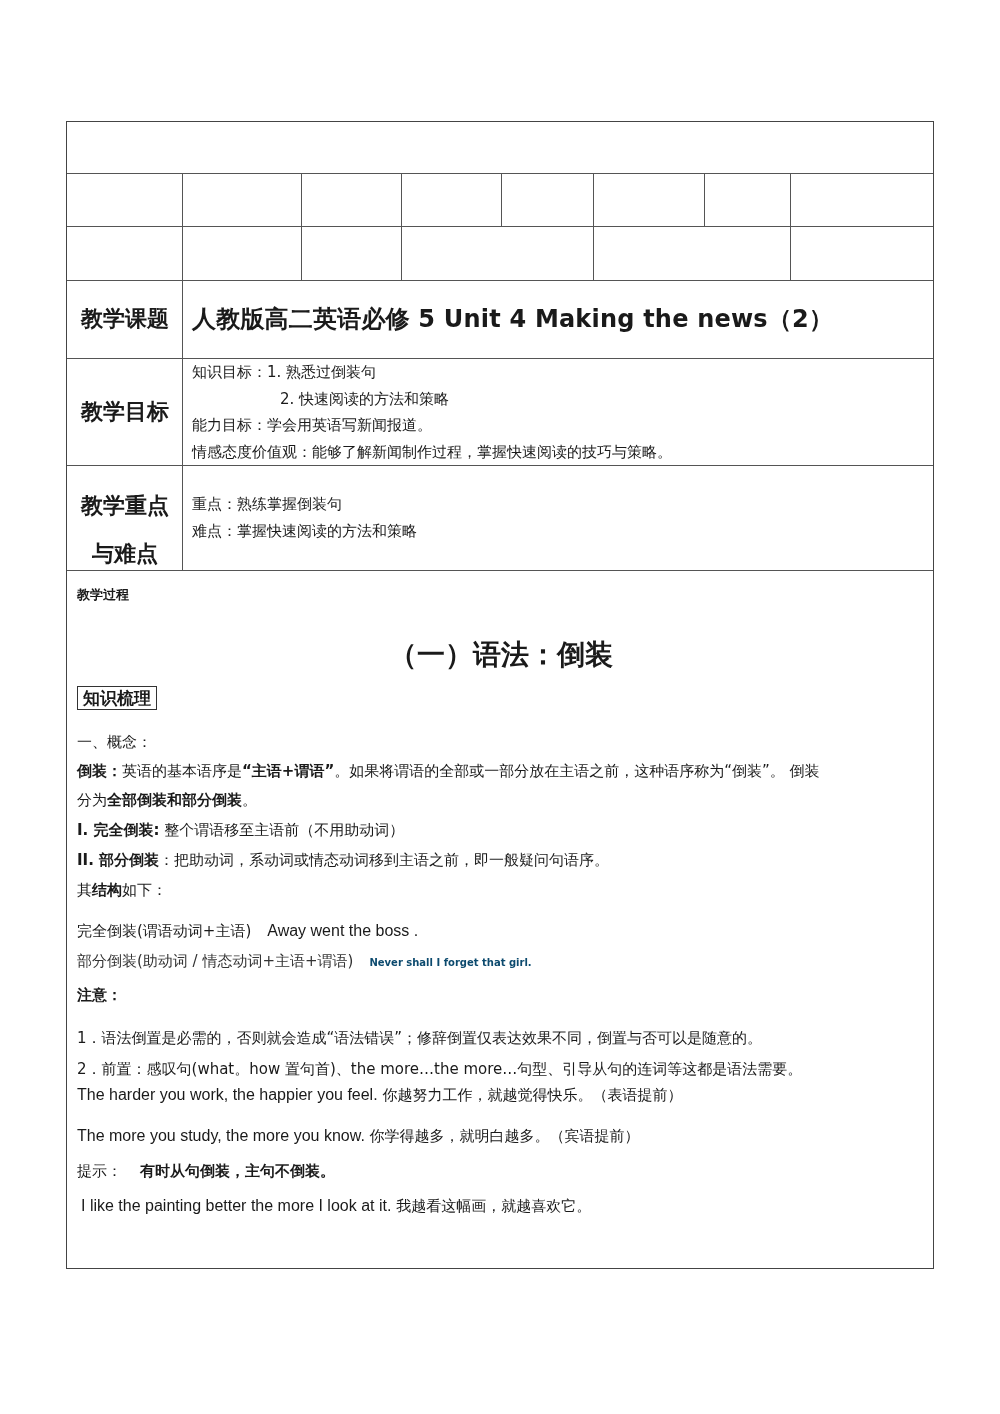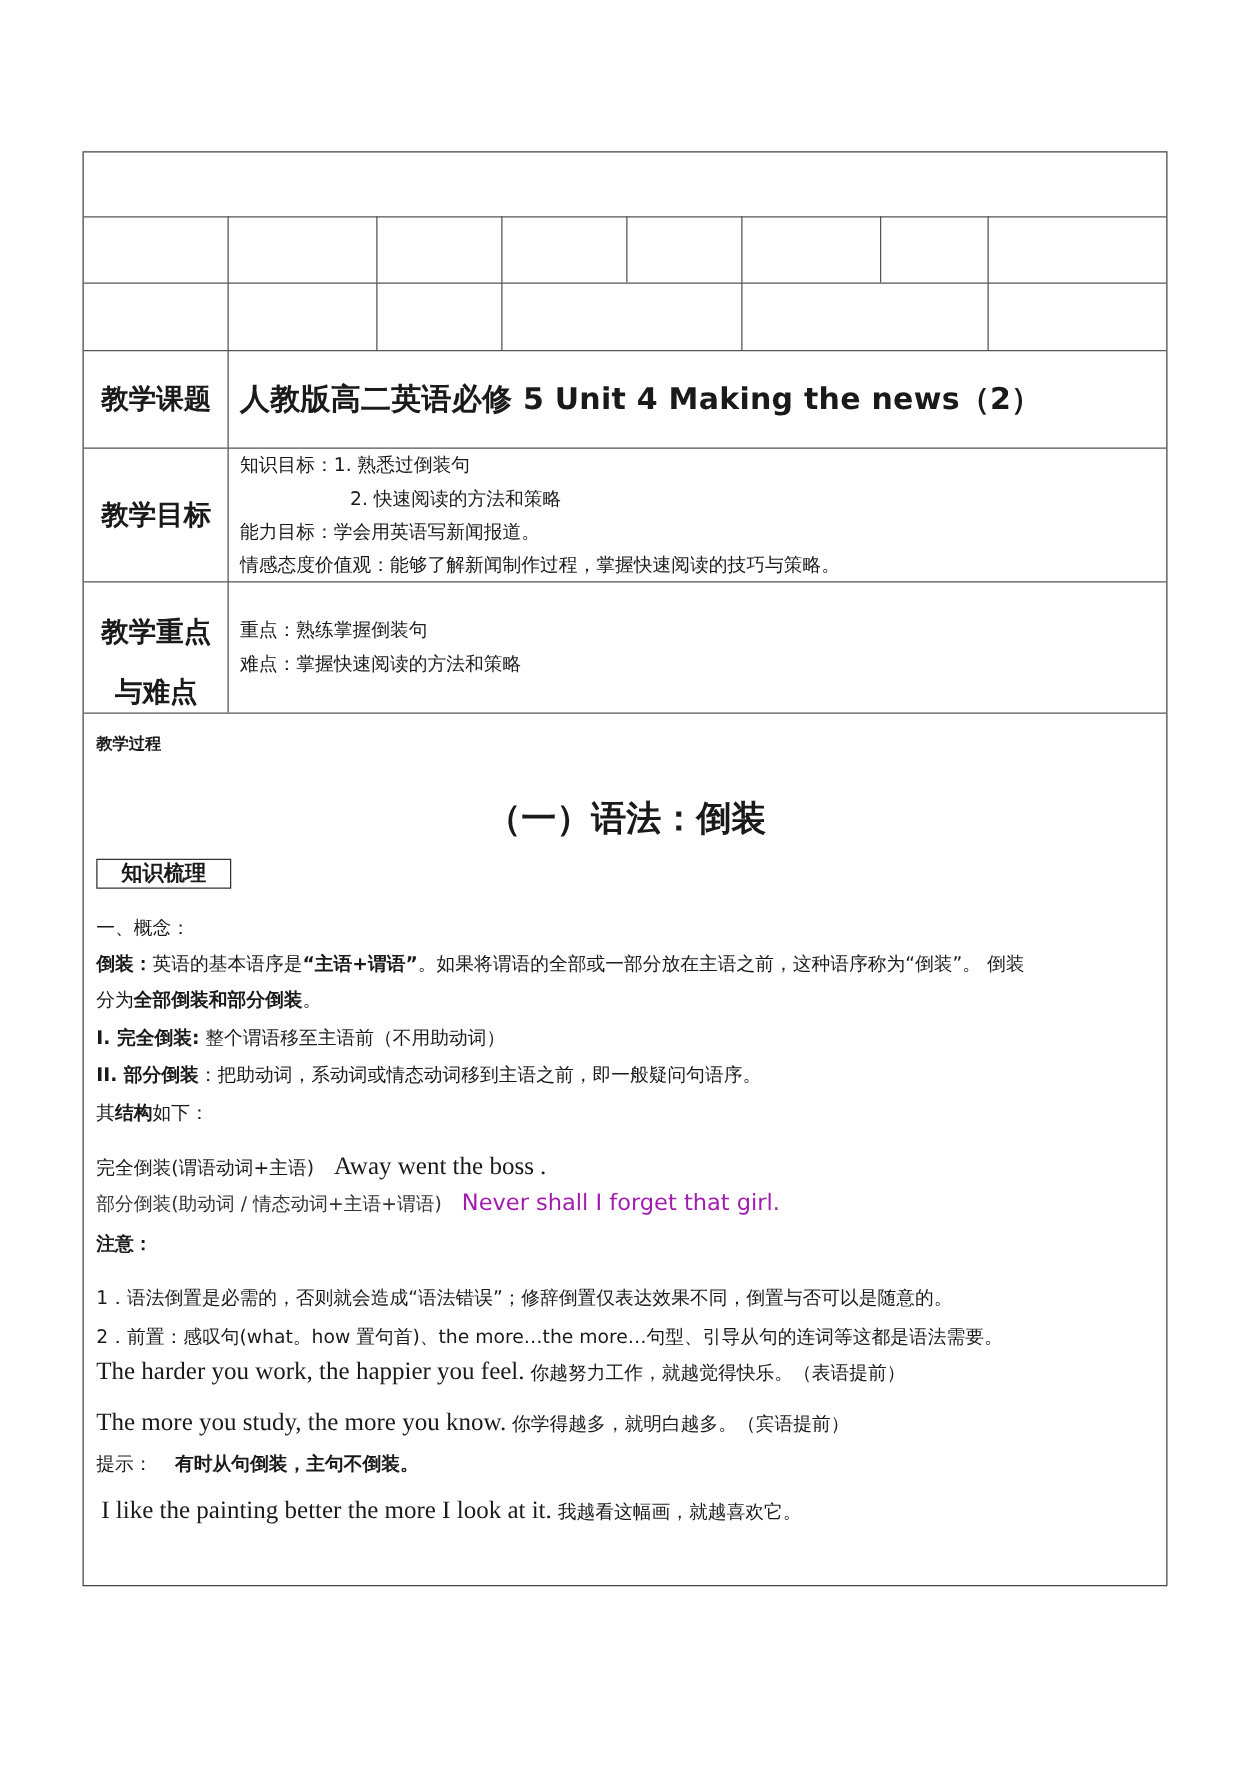--- a/index.html
+++ b/index.html
@@ -9,22 +9,22 @@
   .hline { position: absolute; left: 0; right: 0; height: 0; border-top: 1.5px solid #555; }
   .vline { position: absolute; width: 0; border-left: 1.2px solid #555; }
   .cell-label { position: absolute; left: 0; width: 116px; display: flex; align-items: center; justify-content: center; font-weight: bold; font-size: 22px; text-align: center; }
   .content { position: absolute; left: 125px; right: 8px; font-size: 15px; }
   .title-text { font-weight: bold; font-size: 24px; letter-spacing: 0.2px; }
   .goals div { line-height: 26.5px; }
   .indent { padding-left: 88px; }
   .process { position: absolute; left: 10px; right: 8px; top: 0; font-size: 15px; }
   .line { position: absolute; left: 0; white-space: nowrap; }
   .b { font-weight: bold; }
-  .serif { font-family: Liberation Serif, serif; font-size: 20px; }
-  .boxed { border: 1.3px solid #333; padding: 1px 19px; font-weight: bold; font-size: 17px; }
+  .serif { font-family: Liberation Sans, sans-serif; font-size: 16px; }
+  .boxed { border: 1.3px solid #333; padding: 1px 5px; font-weight: bold; font-size: 17px; }
   .section-heading { position: absolute; left: 0; right: 0; text-align: center; font-weight: bold; font-size: 28px; }
 </style>
 </head>
 <body>
 
 <div class="page">
   <div class="tbl">
 
     <div class="hline" style="top:51px;"></div>
     <div class="hline" style="top:104px;"></div>
@@ -92,21 +92,21 @@
         <span class="b">II. 部分倒装</span><span>：把助动词，系动词或情态动词移到主语之前，即一般疑问句语序。</span>
       </div>
       <div class="line" style="top:311px;">
         <span>其</span><span class="b">结构</span><span>如下：</span>
       </div>
 
       <div class="line" style="top:352px;">
         <span>完全倒装(谓语动词+主语)</span><span class="serif" style="margin-left:16px;">Away went the boss .</span>
       </div>
       <div class="line" style="top:382px; color:#333;">
-        <span>部分倒装(助动词 / 情态动词+主语+谓语)</span><span style="margin-left:16px; color:#a21caf; font-size:18px;">Never shall I forget that girl.</span>
+        <span>部分倒装(助动词 / 情态动词+主语+谓语)</span><span style="margin-left:16px; color:#0c4a6e; font-size:10px;font-weight:bold;">Never shall I forget that girl.</span>
       </div>
       <div class="line b" style="top:416px;">注意：</div>
 
       <div class="line" style="top:459px;">1．语法倒置是必需的，否则就会造成“语法错误”；修辞倒置仅表达效果不同，倒置与否可以是随意的。</div>
       <div class="line" style="top:490px;">2．前置：感叹句(what。how 置句首)、the more…the more…句型、引导从句的连词等这都是语法需要。</div>
 
       <div class="line" style="top:516px;">
         <span class="serif">The harder you work, the happier you feel.</span><span> 你越努力工作，就越觉得快乐。（表语提前）</span>
       </div>
       <div class="line" style="top:557px;">

